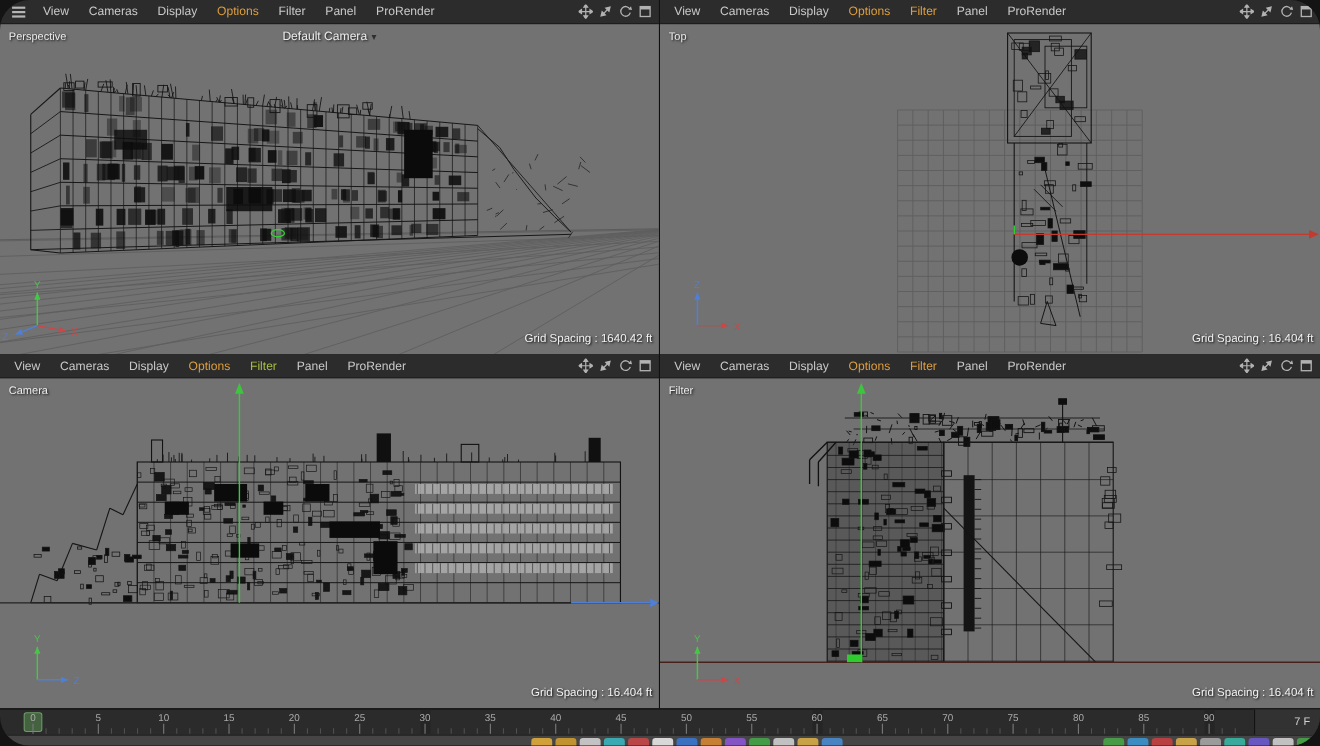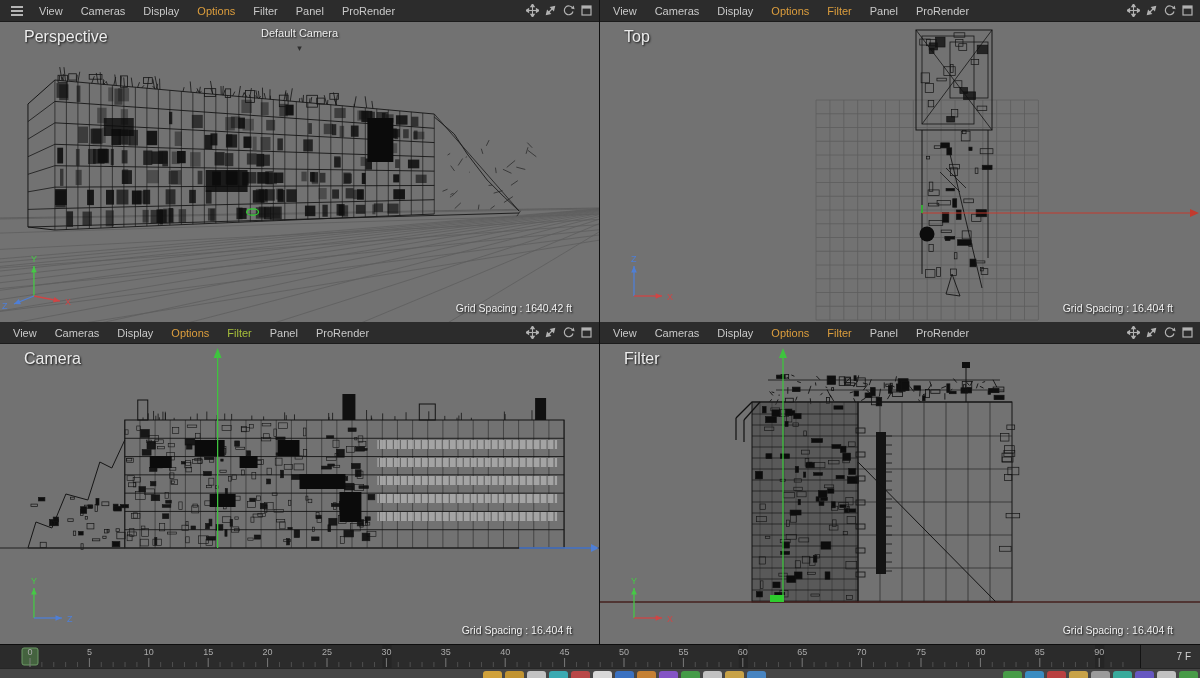--- a/index.html
+++ b/index.html
@@ -1,38 +1,38 @@
 <!DOCTYPE html>
 <html><head>
 <meta charset="utf-8">
 <style>
   html,body{margin:0;padding:0;background:#141414;}
   #app{position:relative;width:1200px;height:678px;overflow:hidden;background:#1a1a1a;
-       font-family:"Liberation Sans",sans-serif;-webkit-font-smoothing:antialiased;}
+       font-family:"Liberation Sans",sans-serif;border-radius:27px;-webkit-font-smoothing:antialiased;}
   .viewport{position:absolute;width:600px;height:322px;box-sizing:border-box;}
   #vpA{left:0;top:0;border-right:1px solid #101010;border-bottom:1px solid #101010;}
   #vpB{left:600px;top:0;border-bottom:1px solid #101010;}
   #vpC{left:0;top:322px;border-right:1px solid #101010;}
   #vpD{left:600px;top:322px;}
   .vmenu{height:22px;background:#2c2c2c;display:flex;align-items:center;font-size:11px;
          color:#c6c6c6;padding-left:4px;border-bottom:1px solid #1c1c1c;box-sizing:border-box;}
   .mitem{padding:0 9px;white-space:nowrap;cursor:default;}
   .hamb{display:inline-block;width:12px;height:2px;background:#b5b5b5;
         box-shadow:0 4px 0 #b5b5b5,0 -4px 0 #b5b5b5;margin:0 7px 0 7px;}
   .vicons{margin-left:auto;display:flex;gap:5px;padding-right:6px;align-items:center;}
   .vic{width:13px;height:13px;display:inline-block;}
   .canvas{position:relative;width:100%;height:300px;background:#727272;overflow:hidden;}
   .canvas svg.scene{position:absolute;left:0;top:0;width:100%;height:100%;}
-  .vplabel{position:absolute;left:24px;top:6px;font-size:16px;color:#ececec;
+  .vplabel{position:absolute;left:8px;top:6px;font-size:10px;color:#ececec;
            text-shadow:1px 1px 2px rgba(0,0,0,.85);}
   .camlabel{position:absolute;left:50%;top:5px;transform:translateX(-50%);display:flex;
             align-items:center;gap:4px;font-size:11px;color:#ececec;
-            text-shadow:1px 1px 2px rgba(0,0,0,.85);cursor:default;flex-direction:column;}
+            text-shadow:1px 1px 2px rgba(0,0,0,.85);cursor:default;}
   .camlabel .caret{color:#2e2e2e;font-size:9px;text-shadow:none;}
-  .gridspacing{position:absolute;right:27px;bottom:8px;font-size:10.5px;color:#f2f2f2;
+  .gridspacing{position:absolute;right:6px;bottom:8px;font-size:10.5px;color:#f2f2f2;
                text-shadow:1px 1px 2px rgba(0,0,0,.9);}
   #timeline{position:absolute;left:0;top:644px;width:1200px;height:24px;background:#2b2b2b;
             border-top:1px solid #0e0e0e;box-sizing:border-box;}
   #ruler{position:absolute;left:0;top:0;width:1140px;height:24px;}
   #framefield{position:absolute;right:0;top:0;width:60px;height:24px;background:#323232;
               border-left:1px solid #131313;box-sizing:border-box;color:#d2d2d2;
               font-size:10px;line-height:23px;text-align:right;padding-right:9px;}
   #toolbar{position:absolute;left:0;top:668px;width:1200px;height:10px;background:#454545;
            border-top:1px solid #262626;box-sizing:border-box;overflow:hidden;}
   .tbi{position:absolute;top:2px;width:19px;height:18px;border-radius:3px;opacity:.95;}

